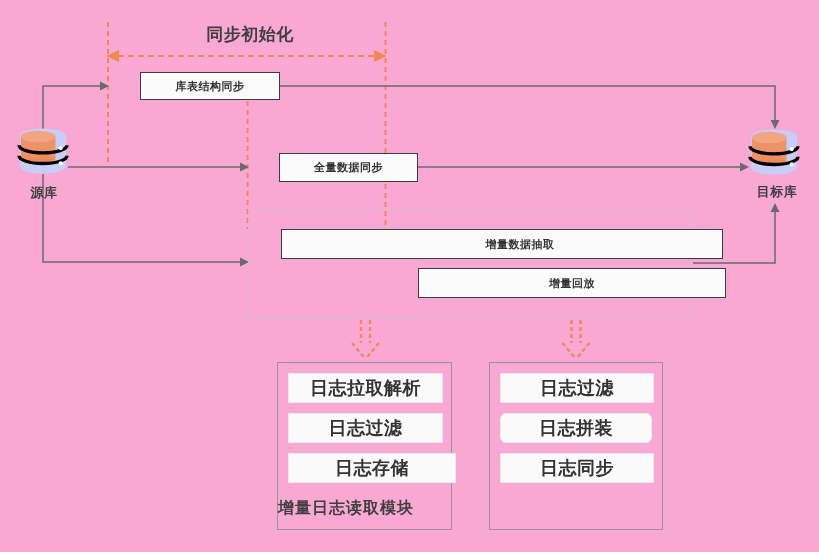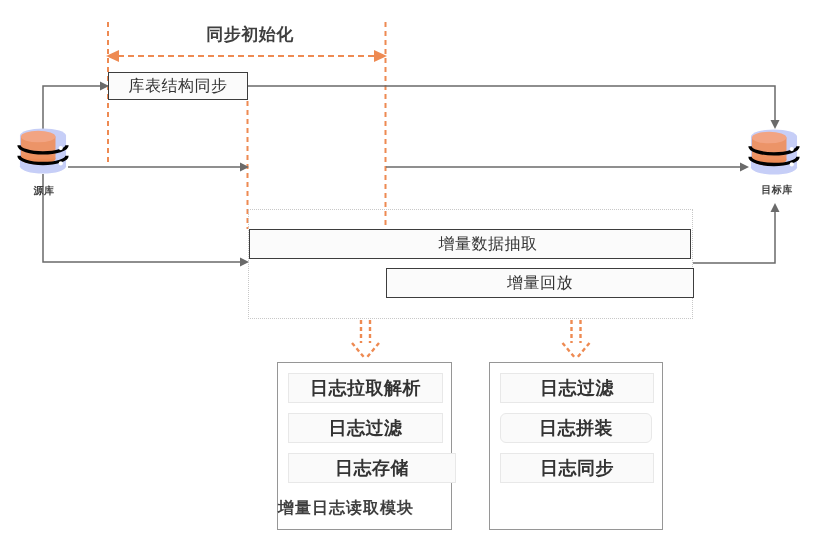--- a/index.html
+++ b/index.html
@@ -1,22 +1,22 @@
 <!DOCTYPE html>
 <html><head>
 <meta charset="utf-8">
 <style>
   html,body{margin:0;padding:0;background:#000;}
   body{font-family:"Liberation Sans","DejaVu Sans",sans-serif;}
-  .canvas{position:relative;width:819px;height:552px;background:#ffffff;overflow:hidden;}
+  .canvas{position:relative;width:819px;height:552px;background:#f9a8d4;overflow:hidden;}
   .wires{position:absolute;left:0;top:0;}
   .box{position:absolute;box-sizing:border-box;background:#fbfbfb;border:1px solid #3d3d3d;
        display:flex;align-items:center;justify-content:center;
-       color:#333;font-weight:400;font-size:16px;letter-spacing:0.5px;}
-  .lbl{position:absolute;color:#3f3f3f;font-weight:700;text-align:center;font-size:10px;letter-spacing:0.5px;}
+       color:#333;font-weight:700;font-size:11px;letter-spacing:0.5px;margin-left:32px;}
+  .lbl{position:absolute;color:#3f3f3f;font-weight:700;text-align:center;font-size:13px;letter-spacing:0.5px;}
   .dotted-container{position:absolute;box-sizing:border-box;border:1px dotted #c8c8c8;background:transparent;}
   .module{position:absolute;box-sizing:border-box;border:1px solid #969696;background:transparent;}
   .module .inner{position:absolute;box-sizing:border-box;background:#fafafa;border:1px solid #e8e8e8;
        display:flex;align-items:center;justify-content:center;
        color:#333;font-weight:700;font-size:18px;letter-spacing:0.5px;}
   .module .title{position:absolute;left:0;right:0;top:135px;text-align:left;
        color:#3f3f3f;font-weight:700;font-size:16px;letter-spacing:1px;}
   .db-icon{position:absolute;width:52px;height:48px;}
 </style>
 </head>
@@ -104,20 +104,21 @@
       </g>
       <path d="M1,19 A25,8 0 0 0 51,19" stroke="#000" stroke-width="3.5" fill="none"></path>
       <path d="M1,30 A25,8 0 0 0 51,30" stroke="#000" stroke-width="3.5" fill="none"></path>
       <circle cx="44.5" cy="22" r="2.2" fill="#fff"></circle>
       <circle cx="44.5" cy="38" r="2.2" fill="#fff"></circle>
     </svg>
   </div>
   <div class="lbl" style="left:742px;top:183px;width:70px;">目标库</div>
 
   <div class="box" style="left:108px;top:72px;width:140px;height:28px;">库表结构同步</div>
+  <div class="box" style="left:247px;top:153px;width:139px;height:29px;">全量数据同步</div>
 
   <div class="dotted-container" style="left:248px;top:209px;width:445px;height:110px;"></div>
   <div class="box" style="left:249px;top:229px;width:442px;height:30px;padding-left:36px;">增量数据抽取</div>
   <div class="box" style="left:386px;top:268px;width:308px;height:30px;">增量回放</div>
 
   <div class="module" style="left:277px;top:362px;width:175px;height:168px;">
     <div class="inner" style="left:10px;top:10px;width:155px;height:30px;">日志拉取解析</div>
     <div class="inner" style="left:10px;top:50px;width:155px;height:30px;">日志过滤</div>
     <div class="inner" style="left:10px;top:90px;width:168px;height:30px;text-align:right;">日志存储</div>
     <div class="title">增量日志读取模块</div>

